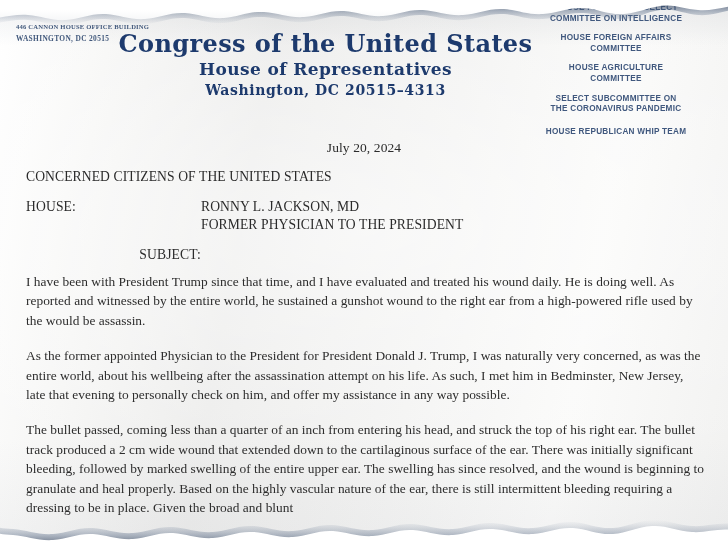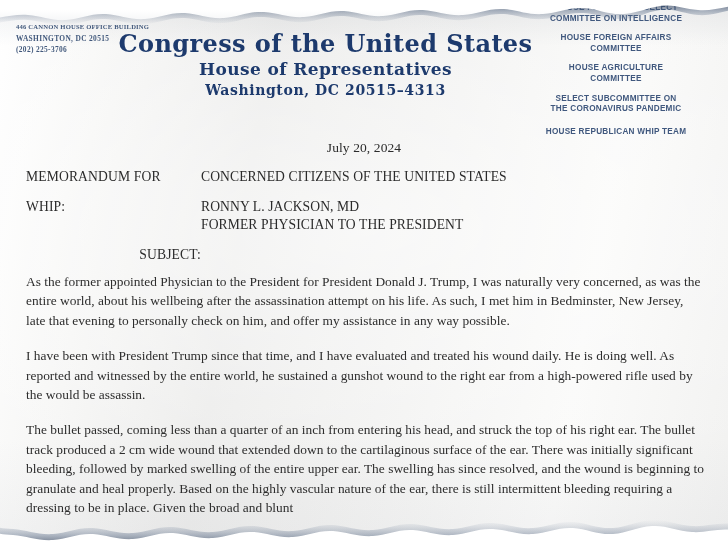--- a/index.html
+++ b/index.html
@@ -185,21 +185,20 @@
 </head>
 <body>
 
 <div id="page">
 
   <div class="sheet"></div>
 
   <div class="addr">
     <div class="ln1">446 CANNON HOUSE OFFICE BUILDING</div>
     <div>WASHINGTON, DC 20515</div>
-    <div>(202) 225-3706</div>
   </div>
 
   <div class="masthead">
     <div class="mh-line mh-1">Congress of the United States</div>
     <div class="mh-line mh-2">House of Representatives</div>
     <div class="mh-line mh-3">Washington, DC 20515–4313</div>
   </div>
 
   <div class="committees">
     <div class="cgroup">HOUSE PERMANENT SELECT<br>COMMITTEE ON INTELLIGENCE</div>
@@ -209,41 +208,40 @@
     <div class="cgroup">HOUSE REPUBLICAN WHIP TEAM</div>
   </div>
 
   <div class="doc">
 
     <div class="date">July 20, 2024</div>
 
     <div class="memo-block">
 
       <div class="memo-row">
-        <div class="memo-label">MEMORANDUM FOR</div>
         <div class="memo-value">CONCERNED CITIZENS OF THE UNITED STATES</div>
       </div>
 
       <div class="memo-row">
-        <div class="memo-label">WHIP:</div>
+        <div class="memo-label">HOUSE:</div>
         <div class="memo-value">
           <span class="vline">RONNY L. JACKSON, MD</span>
           <span class="vline">FORMER PHYSICIAN TO THE PRESIDENT</span>
         </div>
       </div>
 
       <div class="memo-row">
         <div class="memo-label">SUBJECT:</div>
       </div>
 
     </div>
 
     <div class="body-text">
+      <p class="para">I have been with President Trump since that time, and I have evaluated and treated his wound daily. He is doing well. As reported and witnessed by the entire world, he sustained a gunshot wound to the right ear from a high-powered rifle used by the would be assassin.</p>
       <p class="para">As the former appointed Physician to the President for President Donald J. Trump, I was naturally very concerned, as was the entire world, about his wellbeing after the assassination attempt on his life. As such, I met him in Bedminster, New Jersey, late that evening to personally check on him, and offer my assistance in any way possible.</p>
-      <p class="para">I have been with President Trump since that time, and I have evaluated and treated his wound daily. He is doing well. As reported and witnessed by the entire world, he sustained a gunshot wound to the right ear from a high-powered rifle used by the would be assassin.</p>
       <p class="para">The bullet passed, coming less than a quarter of an inch from entering his head, and struck the top of his right ear. The bullet track produced a 2 cm wide wound that extended down to the cartilaginous surface of the ear. There was initially significant bleeding, followed by marked swelling of the entire upper ear. The swelling has since resolved, and the wound is beginning to granulate and heal properly. Based on the highly vascular nature of the ear, there is still intermittent bleeding requiring a dressing to be in place. Given the broad and blunt</p>
     </div>
 
   </div>
 
   <div class="tear tear-top">
     <svg viewBox="0 0 736 34" preserveAspectRatio="none" xmlns="http://www.w3.org/2000/svg">
       <defs>
         <linearGradient id="tearTopG" x1="0" y1="0" x2="0" y2="1">
           <stop offset="0%" stop-color="#ffffff"></stop>

